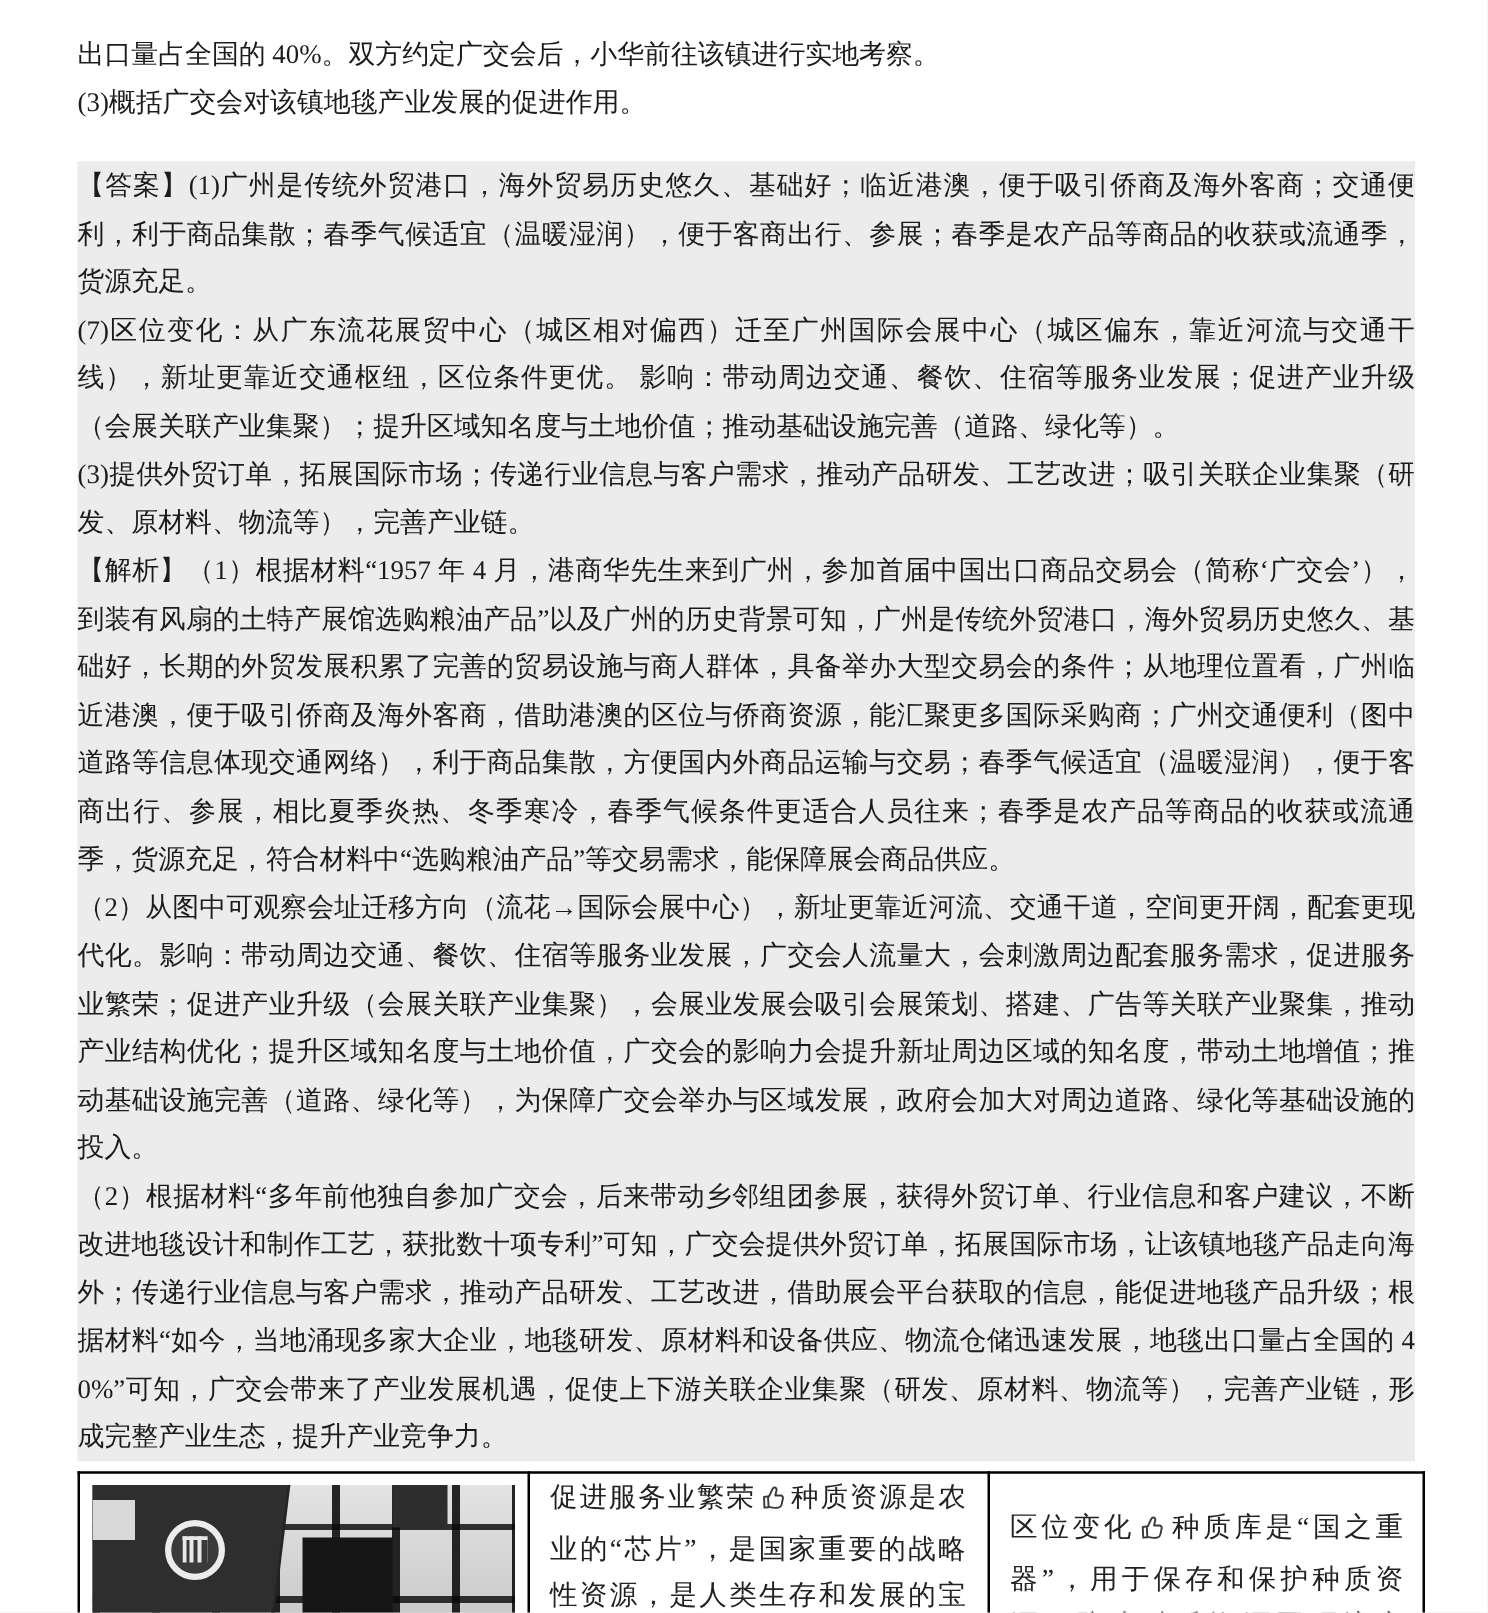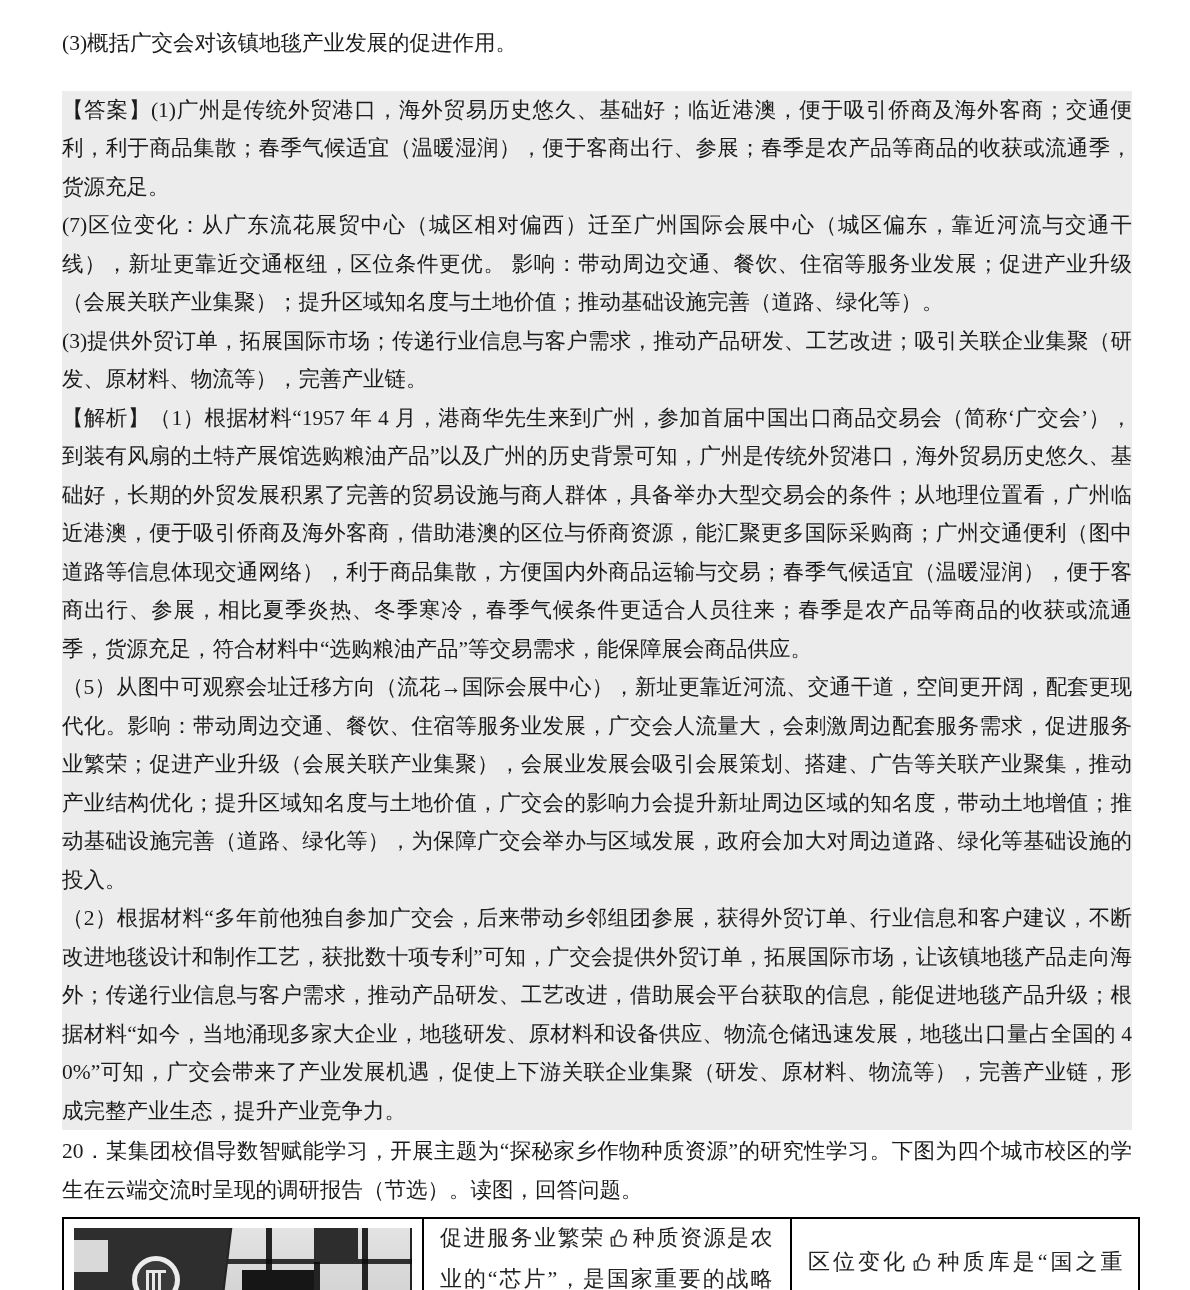--- a/index.html
+++ b/index.html
@@ -64,32 +64,32 @@
     background:
       linear-gradient(90deg,#e8e8e8 0 3px,transparent 3px 6px,#e8e8e8 6px 9px,transparent 9px 12px,#e8e8e8 12px 15px,transparent 15px);
     border-top:3px solid #e8e8e8;
   }
 </style>
 </head>
 <body>
 
 <div class="page">
 
+  <p class="para">出口量占全国的 40%。双方约定广交会后，小华前往该镇进行实地考察。</p>
   <p class="para">(3)概括广交会对该镇地毯产业发展的促进作用。</p>
 
   <div class="hl-block">
     <p class="para">【答案】(1)广州是传统外贸港口，海外贸易历史悠久、基础好；临近港澳，便于吸引侨商及海外客商；交通便利，利于商品集散；春季气候适宜（温暖湿润），便于客商出行、参展；春季是农产品等商品的收获或流通季，货源充足。</p>
     <p class="para">(7)区位变化：从广东流花展贸中心（城区相对偏西）迁至广州国际会展中心（城区偏东，靠近河流与交通干线），新址更靠近交通枢纽，区位条件更优。 影响：带动周边交通、餐饮、住宿等服务业发展；促进产业升级（会展关联产业集聚）；提升区域知名度与土地价值；推动基础设施完善（道路、绿化等）。</p>
     <p class="para">(3)提供外贸订单，拓展国际市场；传递行业信息与客户需求，推动产品研发、工艺改进；吸引关联企业集聚（研发、原材料、物流等），完善产业链。</p>
     <p class="para">【解析】（1）根据材料“1957 年 4 月，港商华先生来到广州，参加首届中国出口商品交易会（简称‘广交会’），到装有风扇的土特产展馆选购粮油产品”以及广州的历史背景可知，广州是传统外贸港口，海外贸易历史悠久、基础好，长期的外贸发展积累了完善的贸易设施与商人群体，具备举办大型交易会的条件；从地理位置看，广州临近港澳，便于吸引侨商及海外客商，借助港澳的区位与侨商资源，能汇聚更多国际采购商；广州交通便利（图中道路等信息体现交通网络），利于商品集散，方便国内外商品运输与交易；春季气候适宜（温暖湿润），便于客商出行、参展，相比夏季炎热、冬季寒冷，春季气候条件更适合人员往来；春季是农产品等商品的收获或流通季，货源充足，符合材料中“选购粮油产品”等交易需求，能保障展会商品供应。</p>
-    <p class="para">（5）从图中可观察会址迁移方向（流花→国际会展中心），新址更靠近河流、交通干道，空间更开阔，配套更现代化。影响：带动周边交通、餐饮、住宿等服务业发展，广交会人流量大，会刺激周边配套服务需求，促进服务业繁荣；促进产业升级（会展关联产业集聚），会展业发展会吸引会展策划、搭建、广告等关联产业聚集，推动产业结构优化；提升区域知名度与土地价值，广交会的影响力会提升新址周边区域的知名度，带动土地增值；推动基础设施完善（道路、绿化等），为保障广交会举办与区域发展，政府会加大对周边道路、绿化等基础设施的投入。</p>
+    <p class="para">（2）从图中可观察会址迁移方向（流花→国际会展中心），新址更靠近河流、交通干道，空间更开阔，配套更现代化。影响：带动周边交通、餐饮、住宿等服务业发展，广交会人流量大，会刺激周边配套服务需求，促进服务业繁荣；促进产业升级（会展关联产业集聚），会展业发展会吸引会展策划、搭建、广告等关联产业聚集，推动产业结构优化；提升区域知名度与土地价值，广交会的影响力会提升新址周边区域的知名度，带动土地增值；推动基础设施完善（道路、绿化等），为保障广交会举办与区域发展，政府会加大对周边道路、绿化等基础设施的投入。</p>
     <p class="para">（2）根据材料“多年前他独自参加广交会，后来带动乡邻组团参展，获得外贸订单、行业信息和客户建议，不断改进地毯设计和制作工艺，获批数十项专利”可知，广交会提供外贸订单，拓展国际市场，让该镇地毯产品走向海外；传递行业信息与客户需求，推动产品研发、工艺改进，借助展会平台获取的信息，能促进地毯产品升级；根据材料“如今，当地涌现多家大企业，地毯研发、原材料和设备供应、物流仓储迅速发展，地毯出口量占全国的 40%”可知，广交会带来了产业发展机遇，促使上下游关联企业集聚（研发、原材料、物流等），完善产业链，形成完整产业生态，提升产业竞争力。</p>
   </div>
 
-  <p class="para q20">20．某集团校倡导数智赋能学习，开展主题为“探秘家乡作物种质资源”的研究性学习。下图为四个城市校区的学生在云端交流时呈现的调研报告（节选）。读图，回答问题。</p>
 
   <table class="report">
     <tbody>
         <tr>
 
       <td class="cell-photo">
         <div class="photo">
           <div class="glass"></div>
           <div class="panel-dark1"></div>
 

